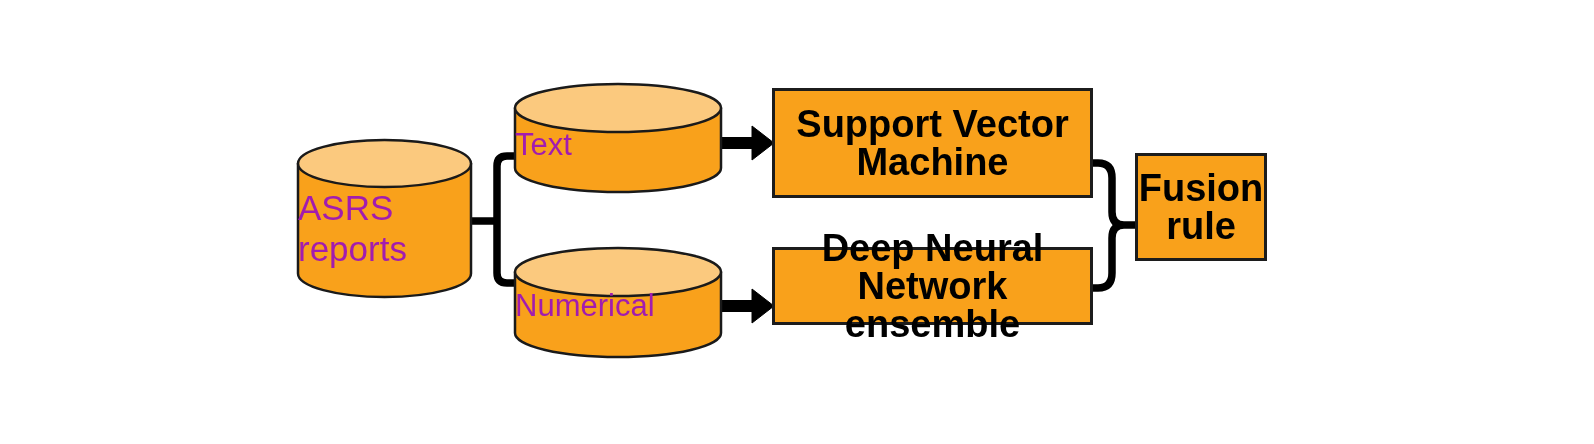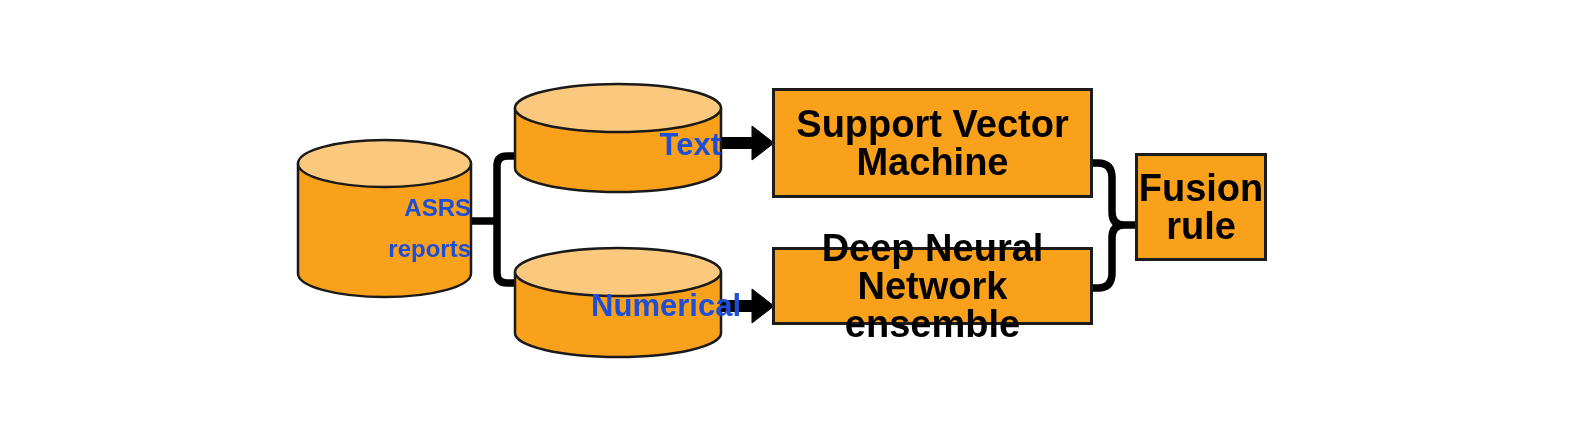--- a/index.html
+++ b/index.html
@@ -68,28 +68,28 @@
     white-space: pre-line;
     font-size: 38px;
     line-height: 38px;
   }
   .box.svm    { left: 772px;  top: 88px;  width: 321px; height: 110px; }
   .box.dnn    { left: 772px;  top: 247px; width: 321px; height: 78px; }
   .box.fusion { left: 1135px; top: 153px; width: 132px; height: 108px; }
   
   .cyl-label {
     position: absolute;
-    font-weight: bold;
-    color: #1d4ed8;
-    text-align: right;
+    font-weight: normal;
+    color: #a21caf;
+    text-align: left;
     white-space: pre-line;
   }
   .cyl-label.asrs {
     left: 298px; top: 187px; width: 173px;
-    font-size: 24px; line-height: 41px;
+    font-size: 35px; line-height: 41px;
   }
   .cyl-label.text {
     left: 515px; top: 127px; width: 206px;
     font-size: 31px; line-height: 36px;
   }
   .cyl-label.numerical {
     left: 515px; top: 288px; width: 226px;
     font-size: 31px; line-height: 36px;
   }
 </style>

